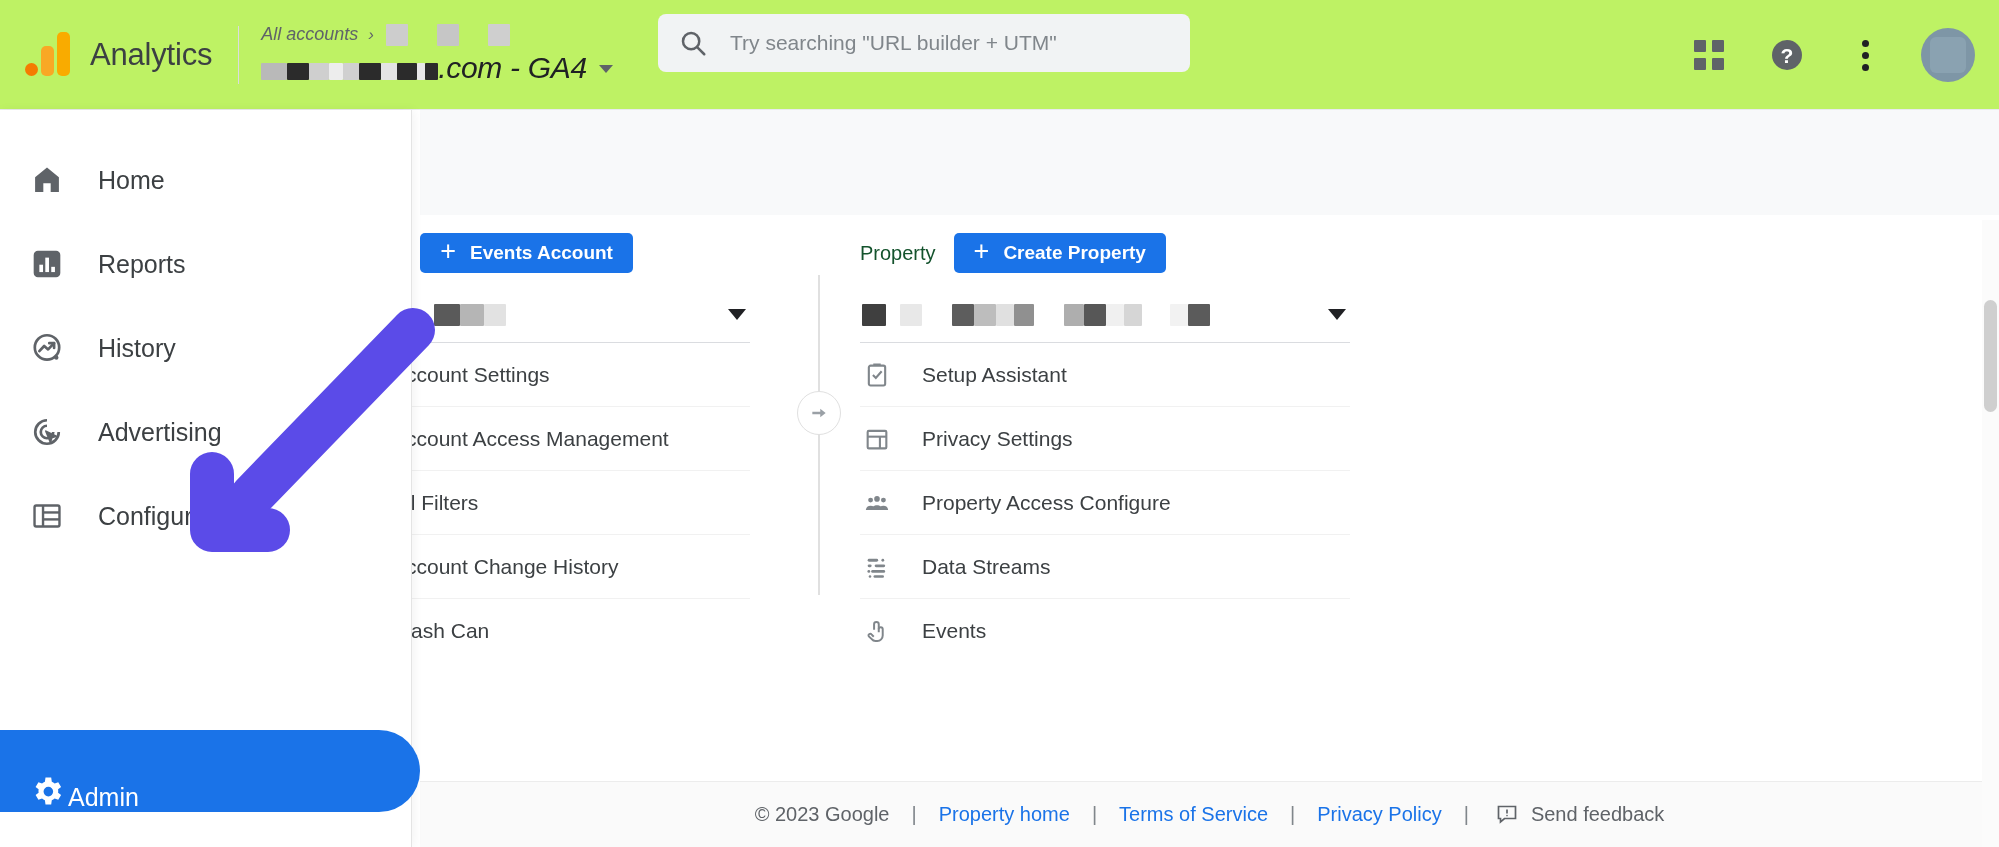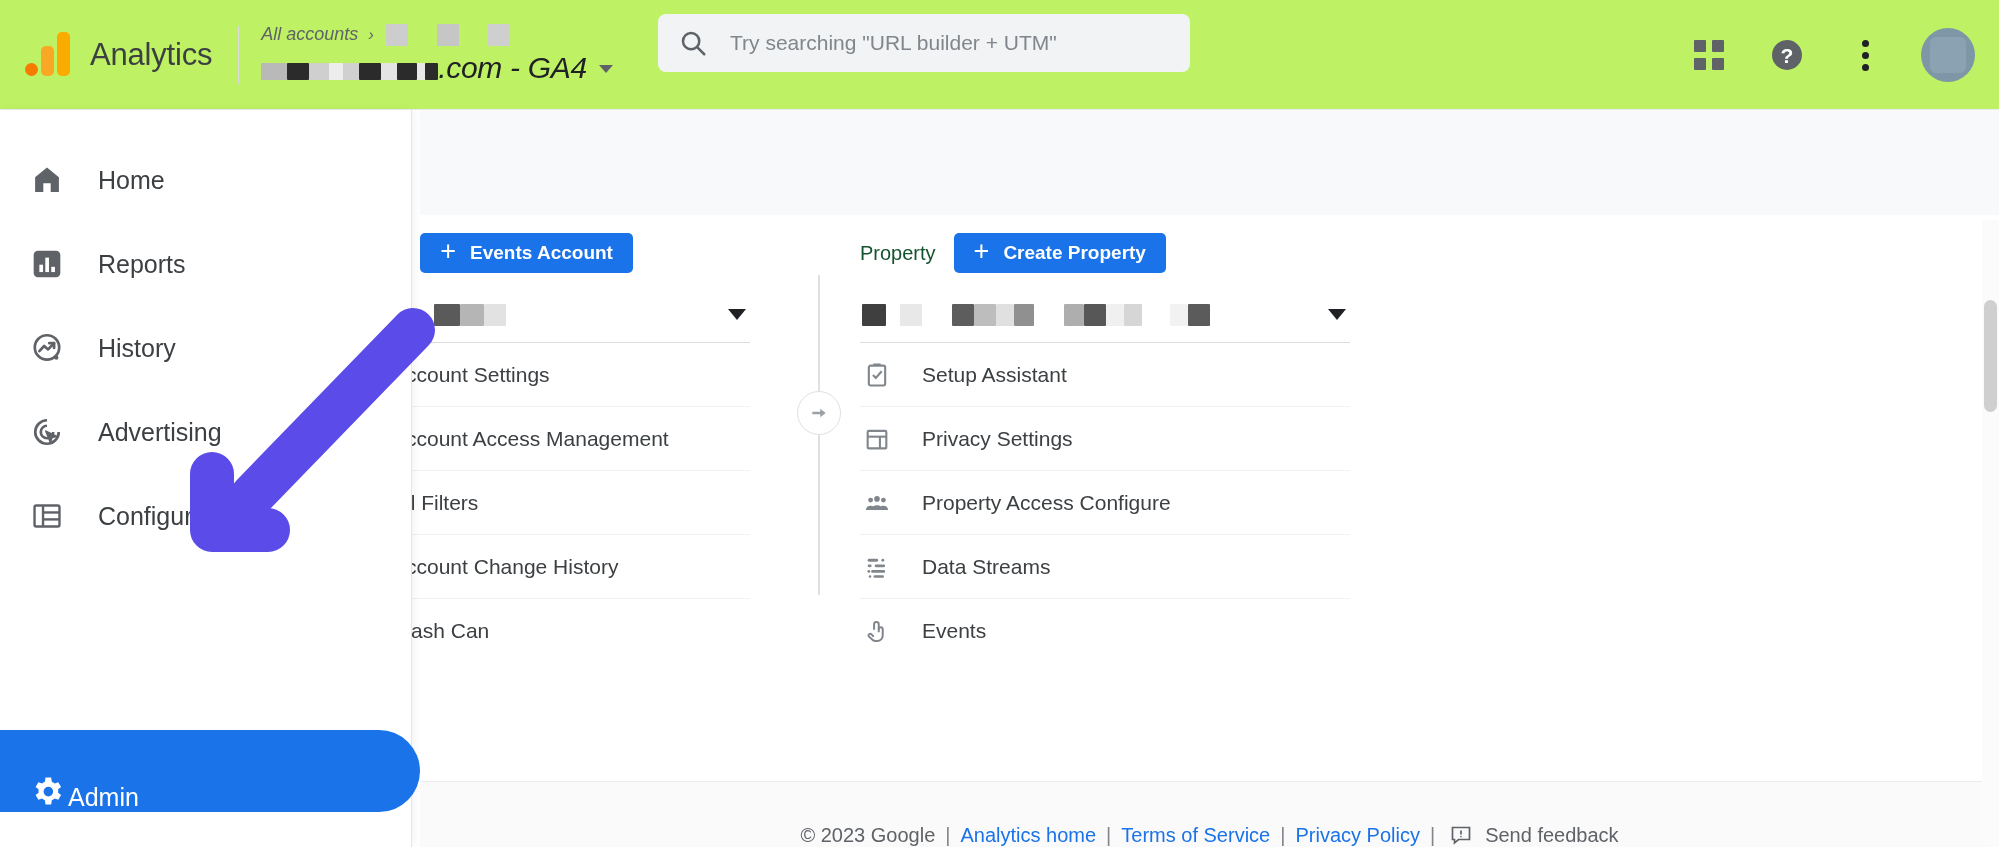--- a/index.html
+++ b/index.html
@@ -101,22 +101,22 @@
   .col-divider { position: absolute; left: 818px; top: 60px; width: 2px; height: 320px; background: #e0e0e0; }
   .col-arrow {
     position: absolute; left: 797px; top: 176px; width: 44px; height: 44px;
     border-radius: 50%; background: #ffffff; border: 1px solid #e0e0e0;
     display: flex; align-items: center; justify-content: center; cursor: pointer;
   }
 
   
   .footer {
     position: absolute; left: 420px; right: 0; bottom: 0; height: 66px;
-    display: flex; align-items: flex-end; justify-content: center;
-    font-size: 20px; color: #5f6368; gap: 0;
+    display: flex; align-items: center; justify-content: center;
+    font-size: 20px; color: #5f6368; gap: 12px;
   }
   .footer span, .footer a { white-space: nowrap; }
   .footer a { color: #1a73e8; text-decoration: none; cursor: pointer; }
   .f-sep { margin: 0 10px; color: #80868b; }
   .feedback { display: inline-flex; align-items: center; gap: 12px; cursor: pointer; color: #5f6368; margin-left: 4px; }
 
   
   .sidebar {
     position: absolute; left: 0; top: 110px; width: 412px; height: 737px;
     background: #ffffff; border-right: 1px solid #e4e4e4;
@@ -384,21 +384,21 @@
           </svg>
         </span>
         <span class="m-label">Events</span>
       </div>
     </div>
   </div>
 
   <div class="footer">
     <span>© 2023 Google</span>
     <span class="f-sep">|</span>
-    <a>Analytics home</a>
+    <a>Property home</a>
     <span class="f-sep">|</span>
     <a>Terms of Service</a>
     <span class="f-sep">|</span>
     <a>Privacy Policy</a>
     <span class="f-sep">|</span>
     <span class="feedback">
       <svg width="24" height="24" viewBox="0 0 24 24" fill="none" stroke="#5f6368" stroke-width="1.7">
         <path d="M3.5 4.5h17v12h-11l-4 3.5v-3.5h-2z"></path>
         <line x1="12" y1="7.5" x2="12" y2="11.5"></line>
         <circle cx="12" cy="13.6" r="0.8" fill="#5f6368" stroke="none"></circle>

